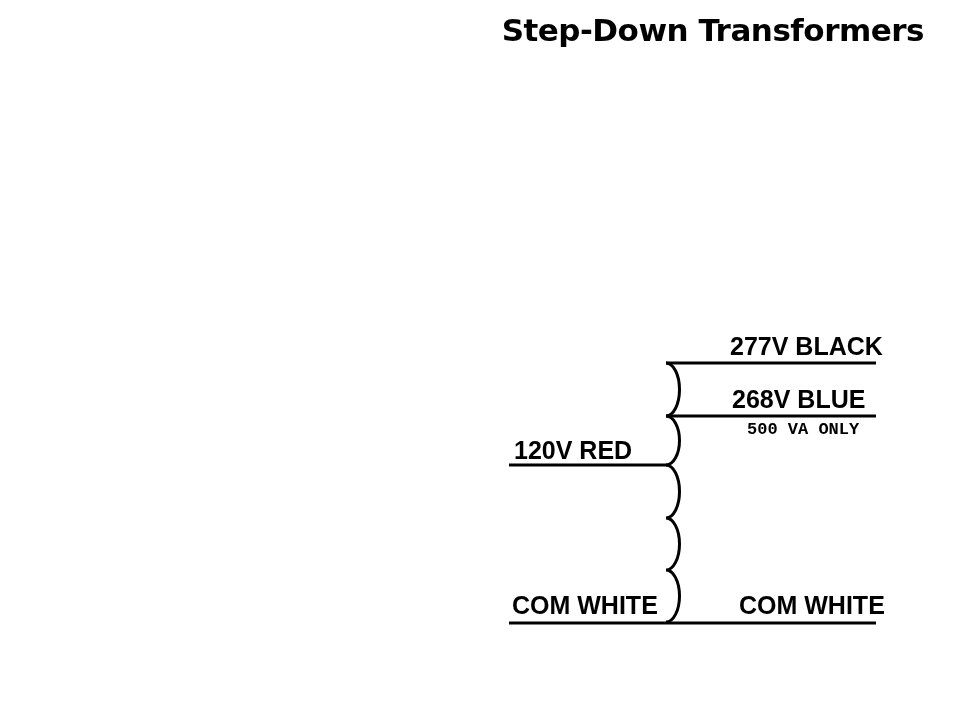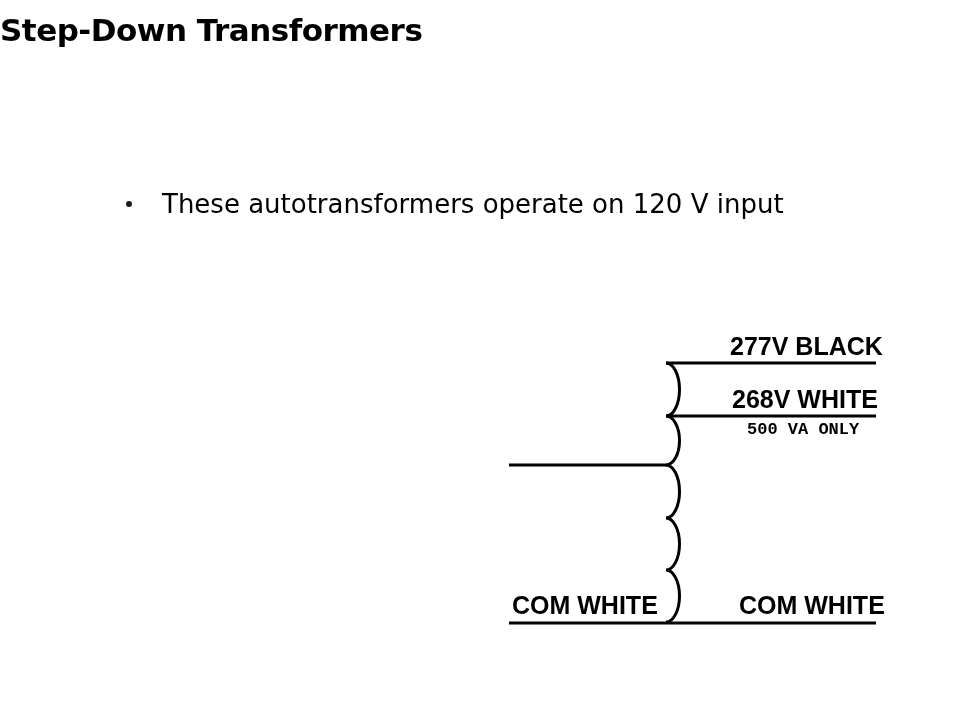--- a/index.html
+++ b/index.html
@@ -14,21 +14,21 @@
     background: #ffffff;
     overflow: hidden;
     font-family: "DejaVu Sans", sans-serif;
     color: #000000;
   }
   .title {
     position: absolute;
     left: 0;
     top: 12px;
     width: 924px;
-    text-align: left;
+    text-align: right;
     font-size: 31px;
     font-weight: bold;
     letter-spacing: -0.5px;
     color: #000000;
   }
   .bullet-list {
     position: absolute;
     left: 120px;
     top: 188px;
     width: 700px;
@@ -78,24 +78,20 @@
   }
 </style>
 </head>
 <body>
 
 <div class="slide">
 
   <div class="title">Step-Down Transformers</div>
 
   <div class="bullet-list">
-    <div class="bullet-item">
-      <span class="bullet-dot"></span>
-      <span>These autotransformers operate on 120 V input</span>
-    </div>
   </div>
 
   <div class="diagram">
     <svg width="960" height="720" viewBox="0 0 960 720">
 
       <line x1="666" y1="355" x2="876" y2="355" stroke="#000000" stroke-width="3"></line>
 
       <line x1="666" y1="408" x2="876" y2="408" stroke="#000000" stroke-width="3"></line>
 
       <line x1="509" y1="457" x2="667" y2="457" stroke="#000000" stroke-width="3"></line>
@@ -104,19 +100,20 @@
 
       <path d="M 666 355
                A 13.5 26.5 0 0 1 666 408
                A 13.5 24.5 0 0 1 666 457
                A 13.5 26.5 0 0 1 666 510
                A 13.5 26.0 0 0 1 666 562
                A 13.5 26.0 0 0 1 666 614" fill="none" stroke="#000000" stroke-width="3"></path>
     </svg>
 
     <div class="dlabel" style="left:730px; top:326px;">277V BLACK</div>
-    <div class="dlabel" style="left:732px; top:379px;">268V WHITE</div>
+    <div class="dlabel" style="left:732px; top:379px;">268V BLUE</div>
     <div class="dlabel small" style="left:747px; top:413px;font-family:Liberation Mono, monospace;">500 VA ONLY</div>
+    <div class="dlabel" style="left:514px; top:430px;">120V RED</div>
     <div class="dlabel" style="left:512px; top:585px;">COM WHITE</div>
     <div class="dlabel" style="left:739px; top:585px;">COM WHITE</div>
   </div>
 
 </div>
 
 </body></html>

